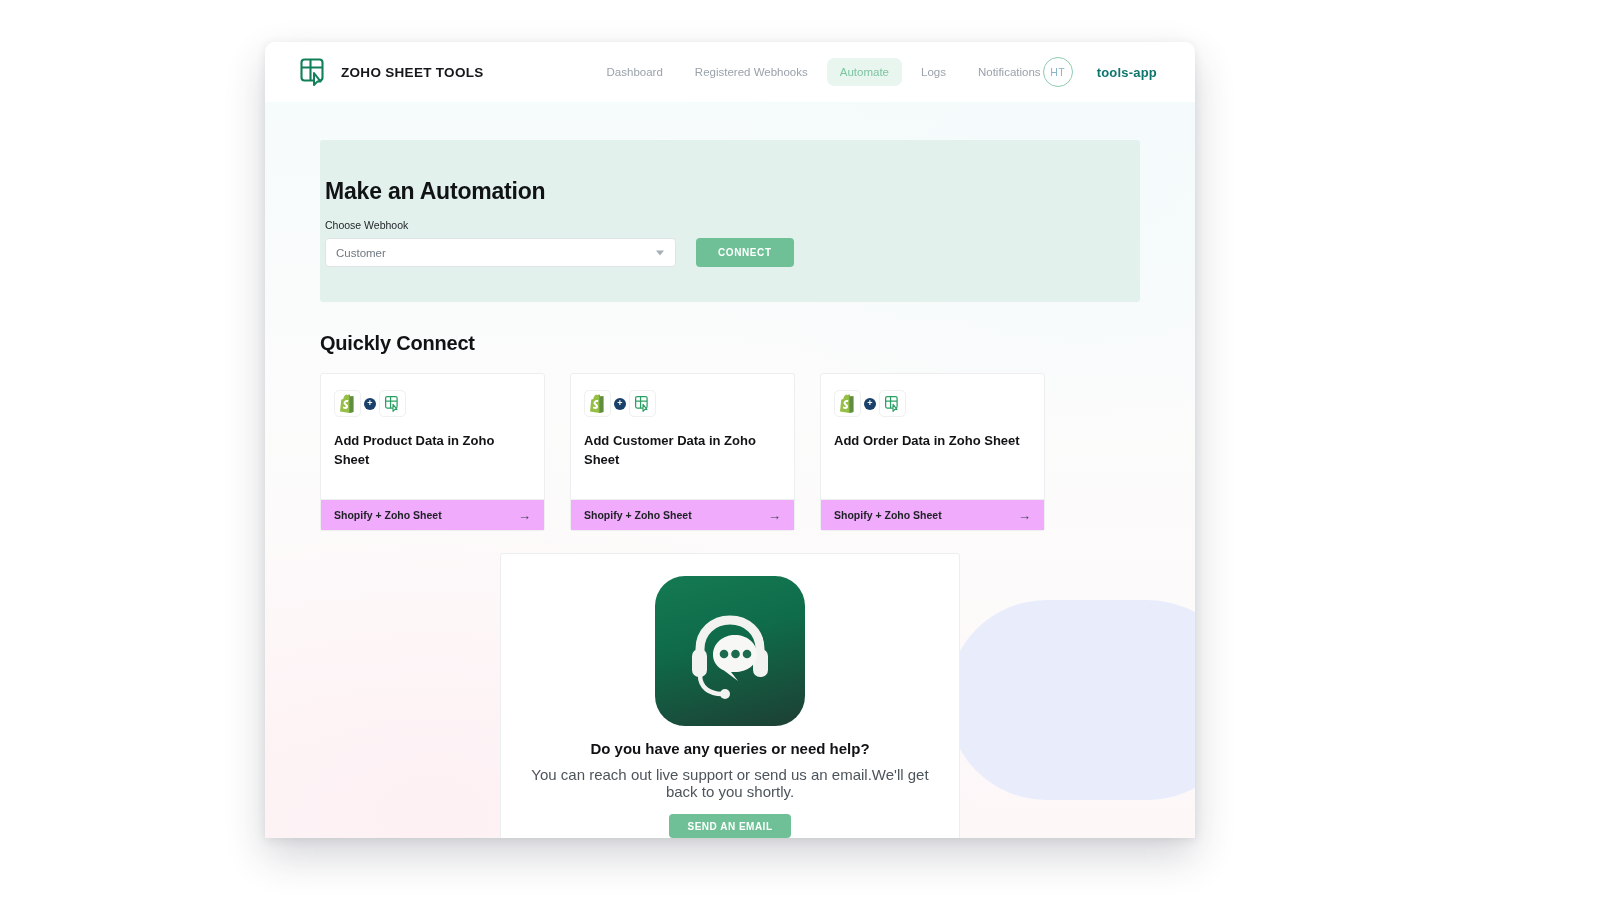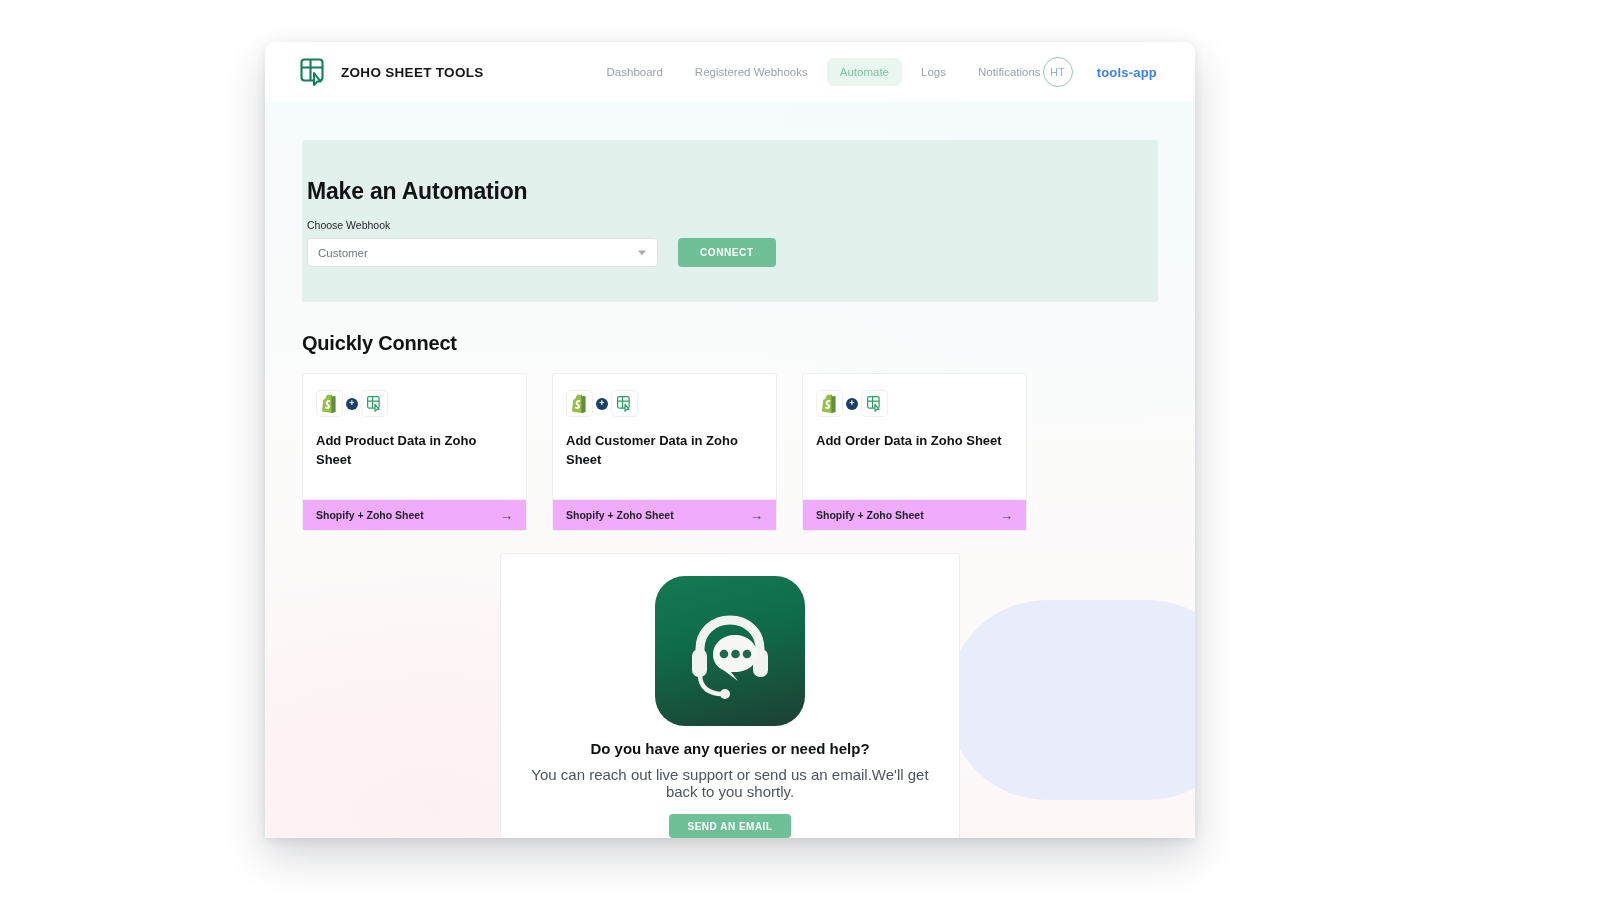--- a/index.html
+++ b/index.html
@@ -94,21 +94,21 @@
     display: flex;
     align-items: center;
     justify-content: center;
     font-size: 10.5px;
     color: #8ab4c8;
     letter-spacing: 0.4px;
   }
   #account-name {
     font-size: 13px;
     font-weight: bold;
-    color: #3b82f6;
+    color: #0f766e;
     letter-spacing: 0.2px;
   }
 
   
   #page-canvas {
     position: relative;
     height: 736px;
     background:
       radial-gradient(760px 420px at 18% 96%, rgba(253,240,243,0.95) 0%, rgba(253,243,245,0.45) 46%, rgba(255,255,255,0) 72%),
       radial-gradient(620px 380px at 88% 10%, rgba(244,250,251,0.9) 0%, rgba(255,255,255,0) 70%),
@@ -123,21 +123,21 @@
     width: 300px;
     height: 200px;
     border-radius: 100px;
     background: #e9edfb;
     pointer-events: none;
   }
 
   #content {
     position: relative;
     z-index: 2;
-    padding: 0 37px;
+    padding: 0 55px;
     margin-top: 16px;
   }
 
   
   #automation-banner {
     margin-top: 38px;
     background: #e3f1ec;
     border-radius: 3px;
     padding: 38px 0 38px 5px;
     height: 162px;

